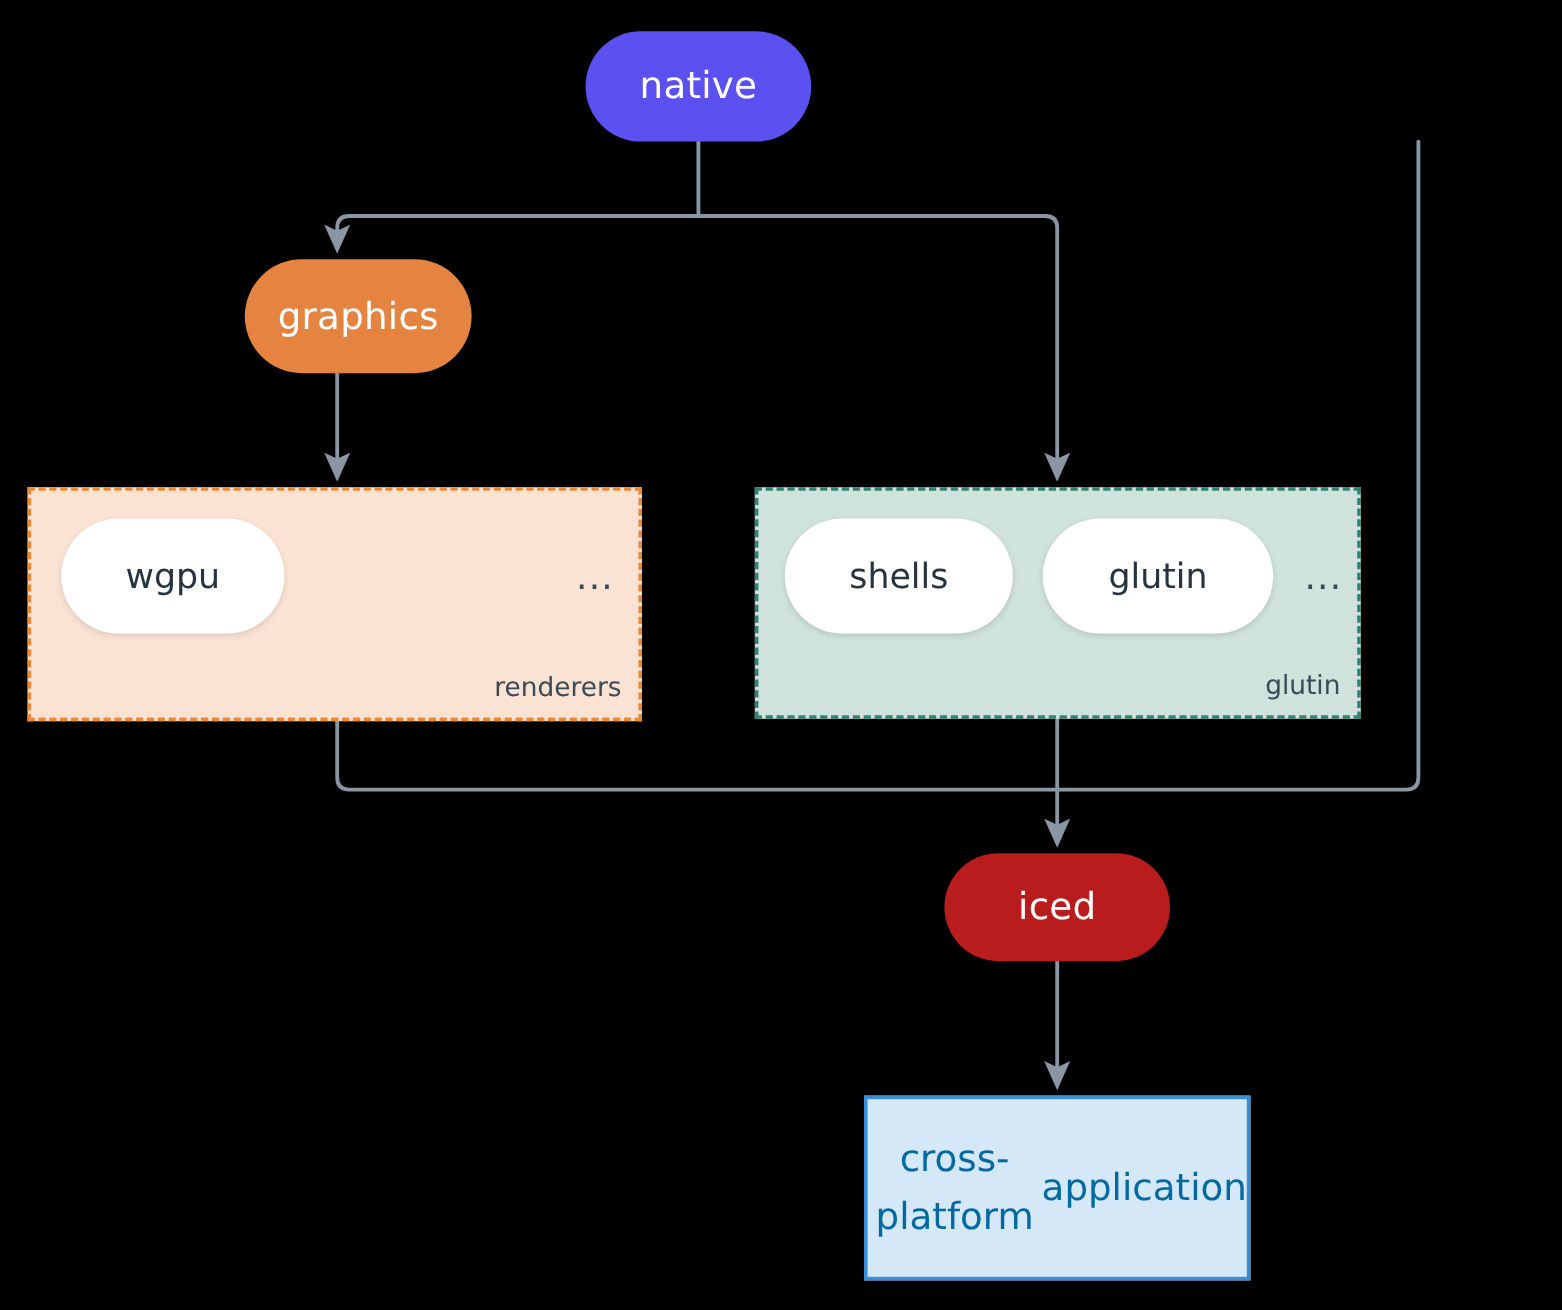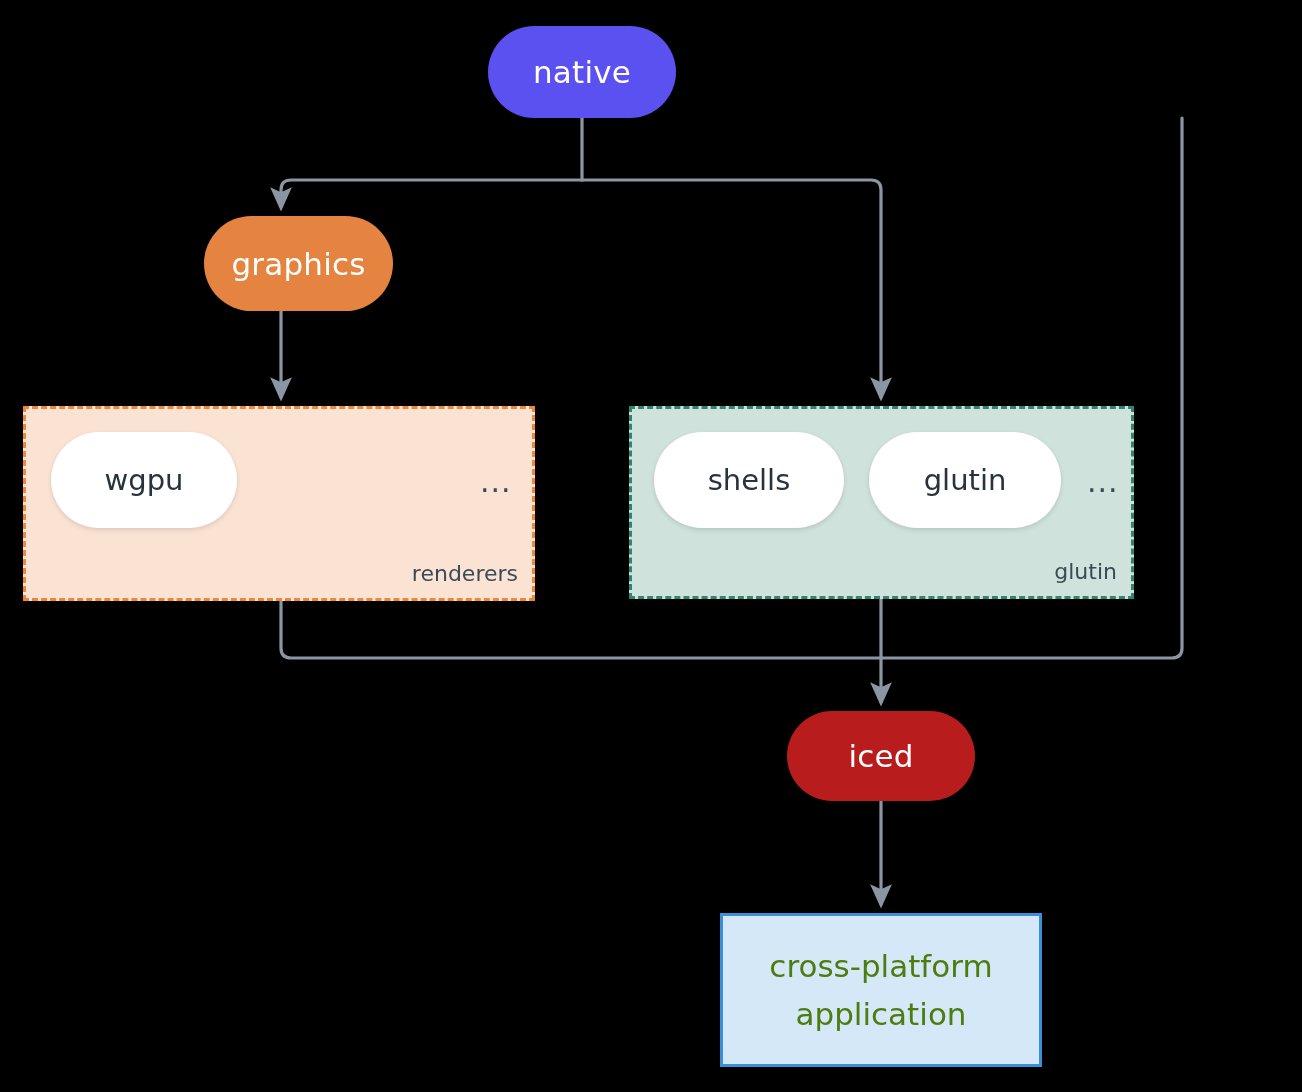--- a/index.html
+++ b/index.html
@@ -107,24 +107,24 @@
   
   .pill-winit  { left: 654px; top: 432px; width: 190px; height: 96px; }
   .pill-glutin { left: 869px; top: 432px; width: 192px; height: 96px; }
   .dots-shells { left: 1087px; top: 464px; }
 
   
   .node-app {
     left: 720px; top: 913px; width: 322px; height: 154px;
     background: #D5E8F8;
     border: 3px solid #3A8FD8;
-    color: #4d7c0f;
+    color: #0369a1;
     font-size: 31px;
     line-height: 1.55;
-    flex-direction: column;
+    flex-direction: row;
     align-items: center;
   }
 </style>
 </head>
 <body>
 
 <div id="canvas">
 
   <svg id="edges" viewBox="0 0 1302 1092" xmlns="http://www.w3.org/2000/svg">
     <defs>

